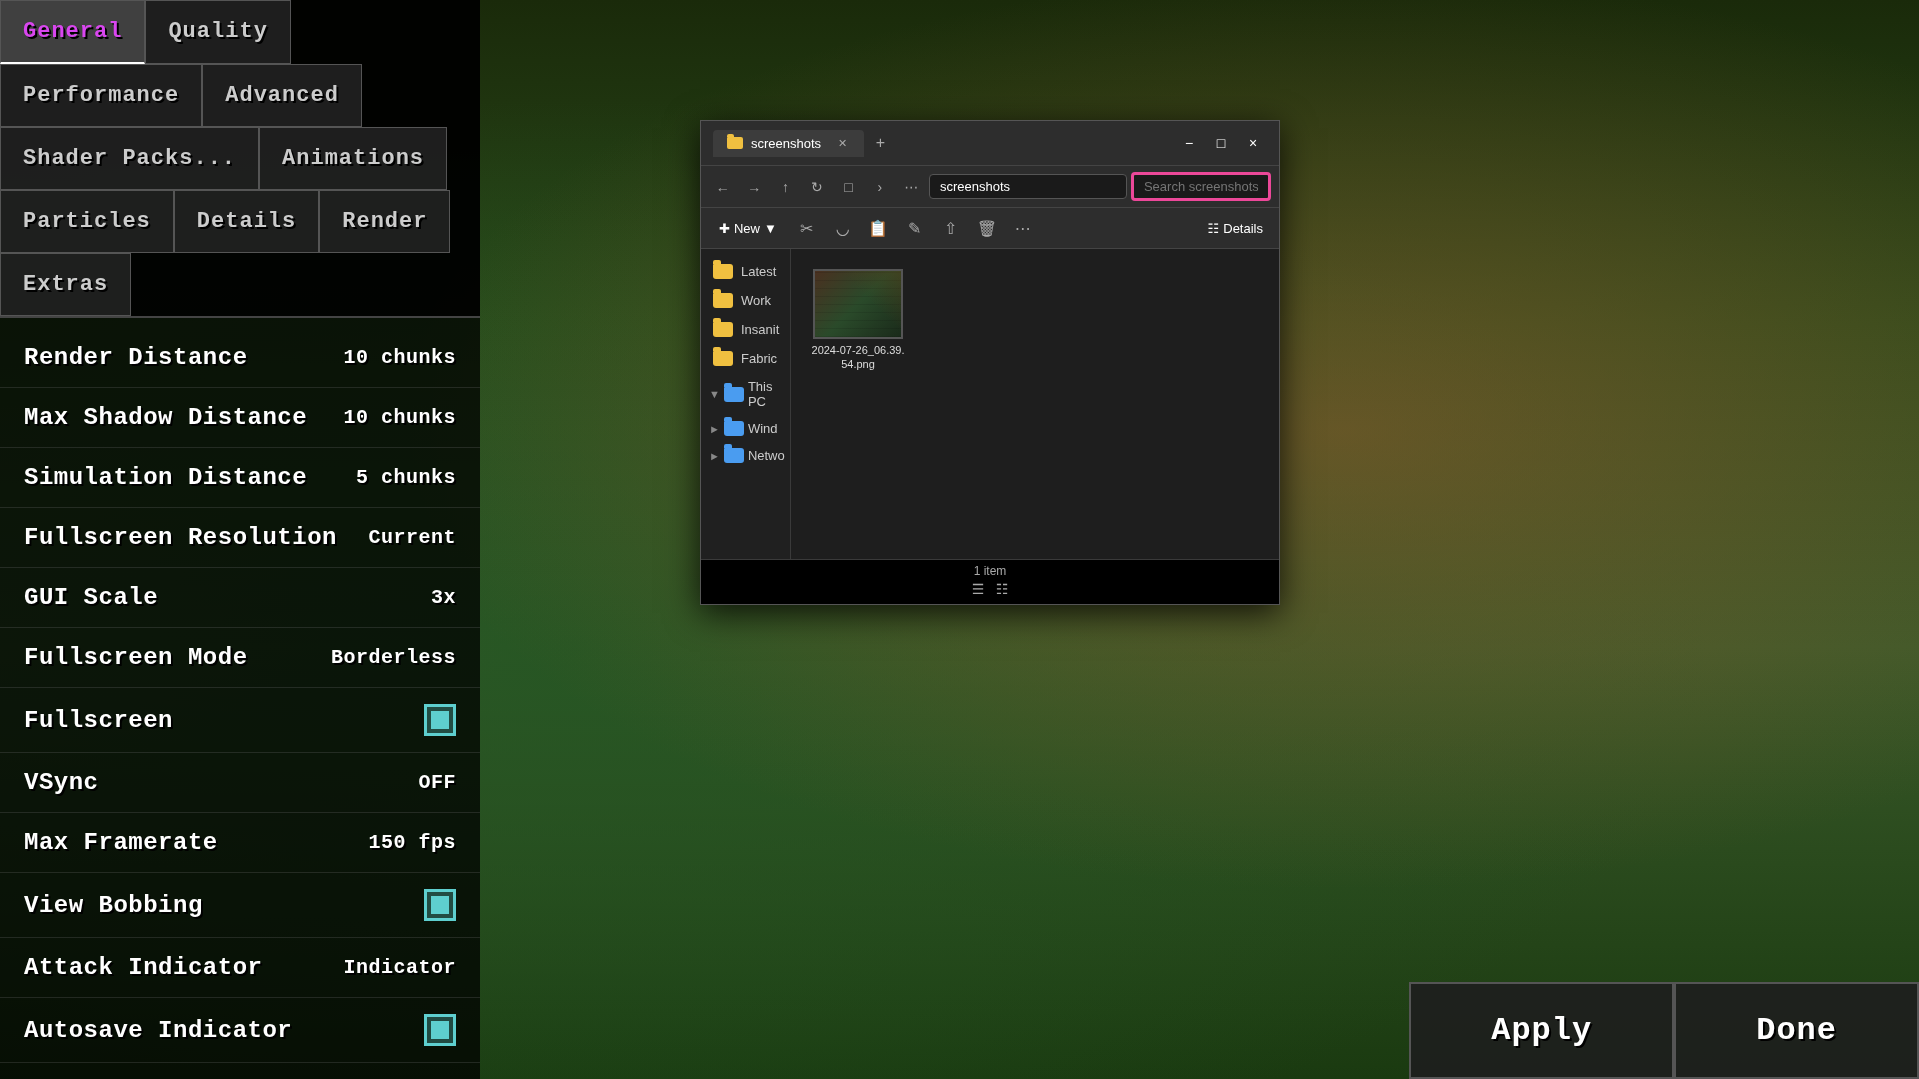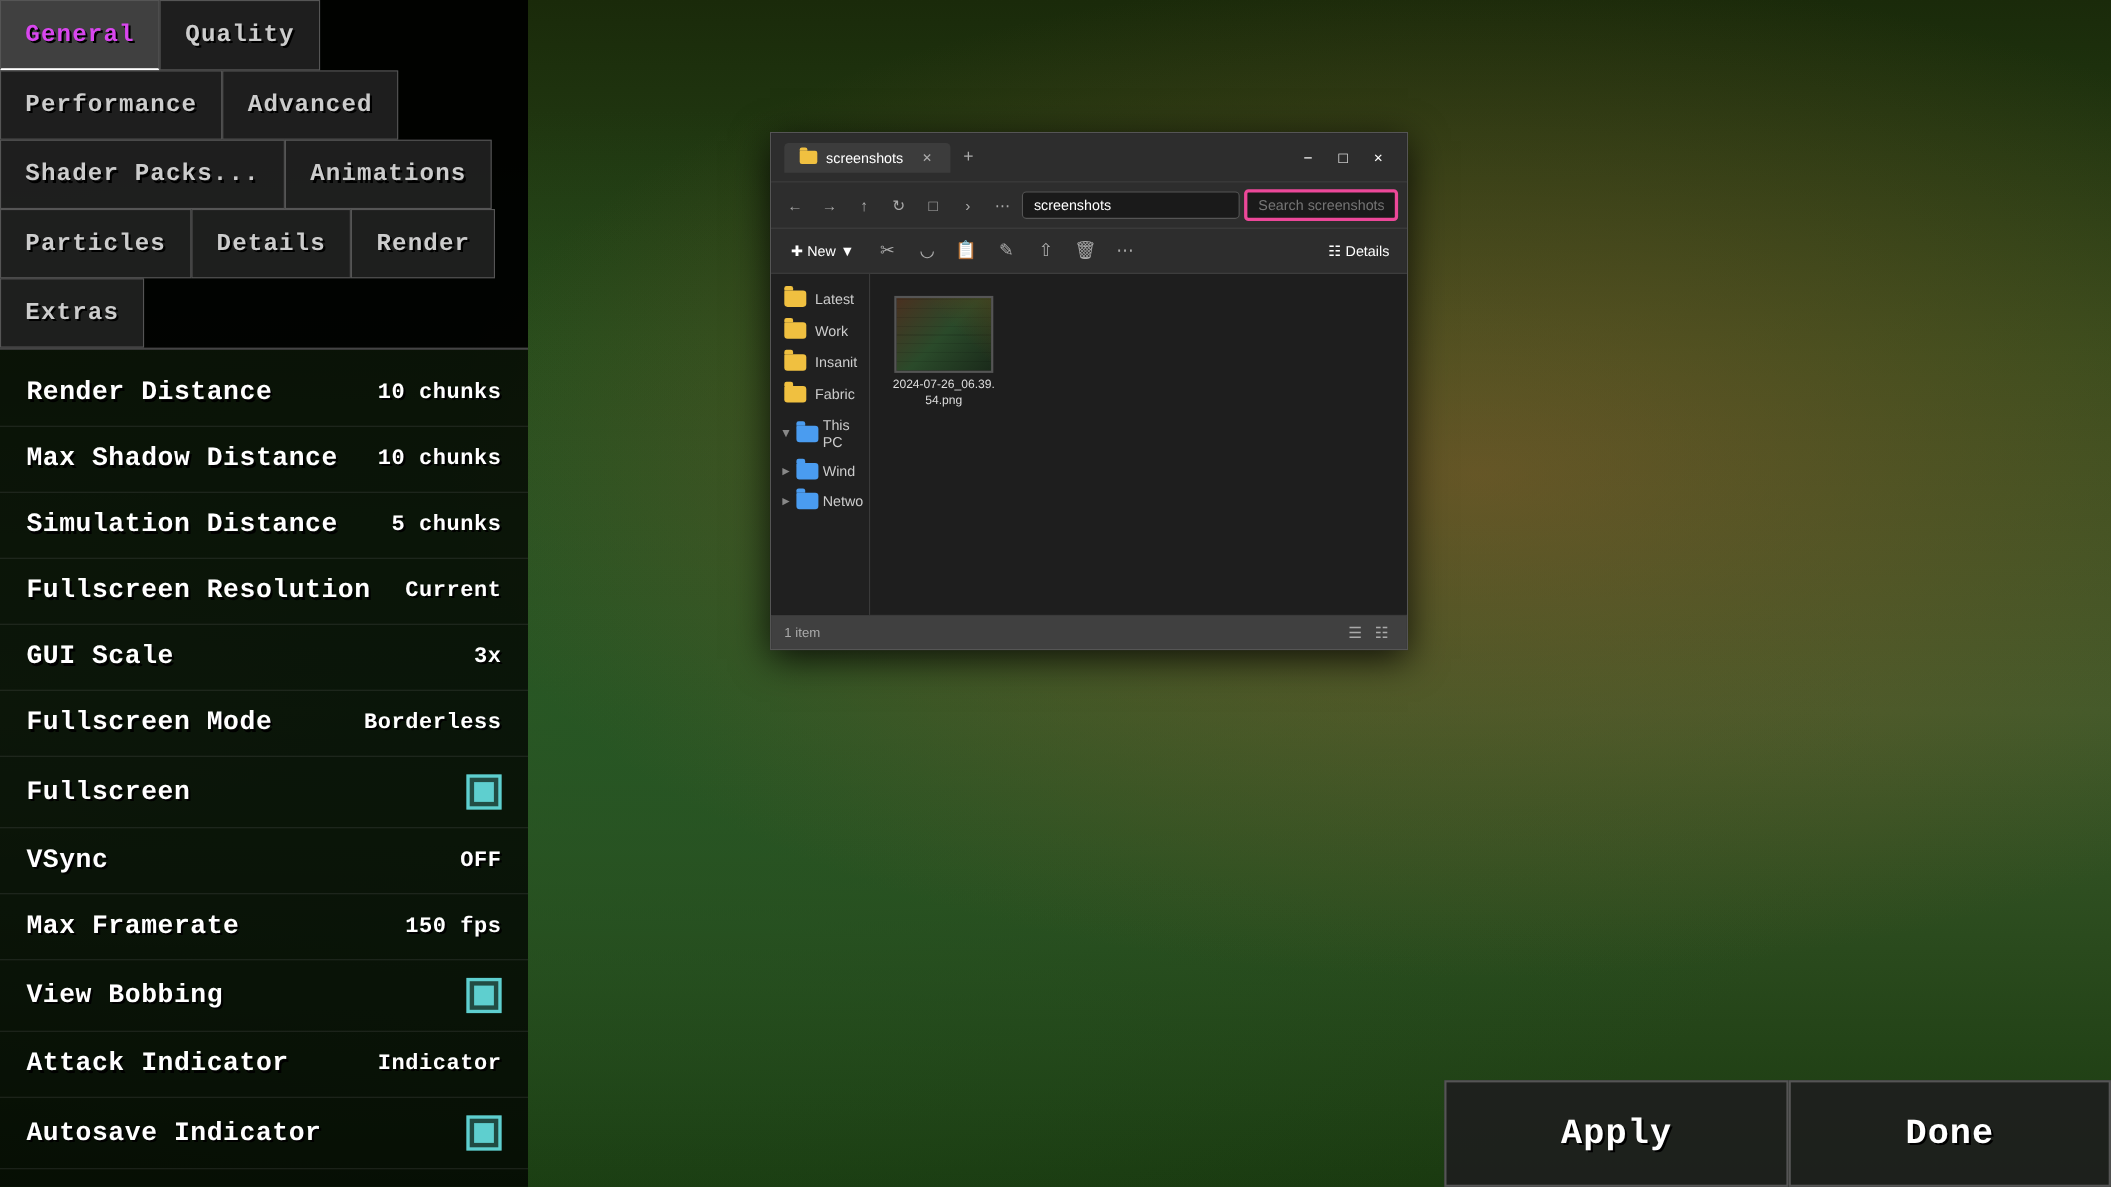--- a/index.html
+++ b/index.html
@@ -114,21 +114,21 @@
     .bottom-buttons {
       position: absolute;
       bottom: 0;
       right: 0;
       display: flex;
       gap: 0;
       z-index: 10;
     }
 
     .bottom-btn {
-      padding: 28px 104px;
+      padding: 28px 80px;
       font-family: 'Courier New', monospace;
       font-size: 32px;
       font-weight: bold;
       color: #fff;
       text-shadow: 2px 2px #000;
       background: rgba(30,30,30,0.9);
       border: 2px solid #555;
       cursor: pointer;
       letter-spacing: 1px;
     }
@@ -391,24 +391,25 @@
       word-break: break-all;
       line-height: 1.3;
     }
 
     
     .fe-status-bar {
       display: flex;
       align-items: center;
       justify-content: space-between;
       padding: 4px 12px;
-      background: #404040;
+      background: #000000;
       border-top: 1px solid #3a3a3a;
       font-size: 12px;
       color: #aaa;
+      flex-direction: column;
     }
 
     .fe-view-btns {
       display: flex;
       gap: 2px;
     }
 
     .fe-view-btn {
       width: 22px;
       height: 22px;

